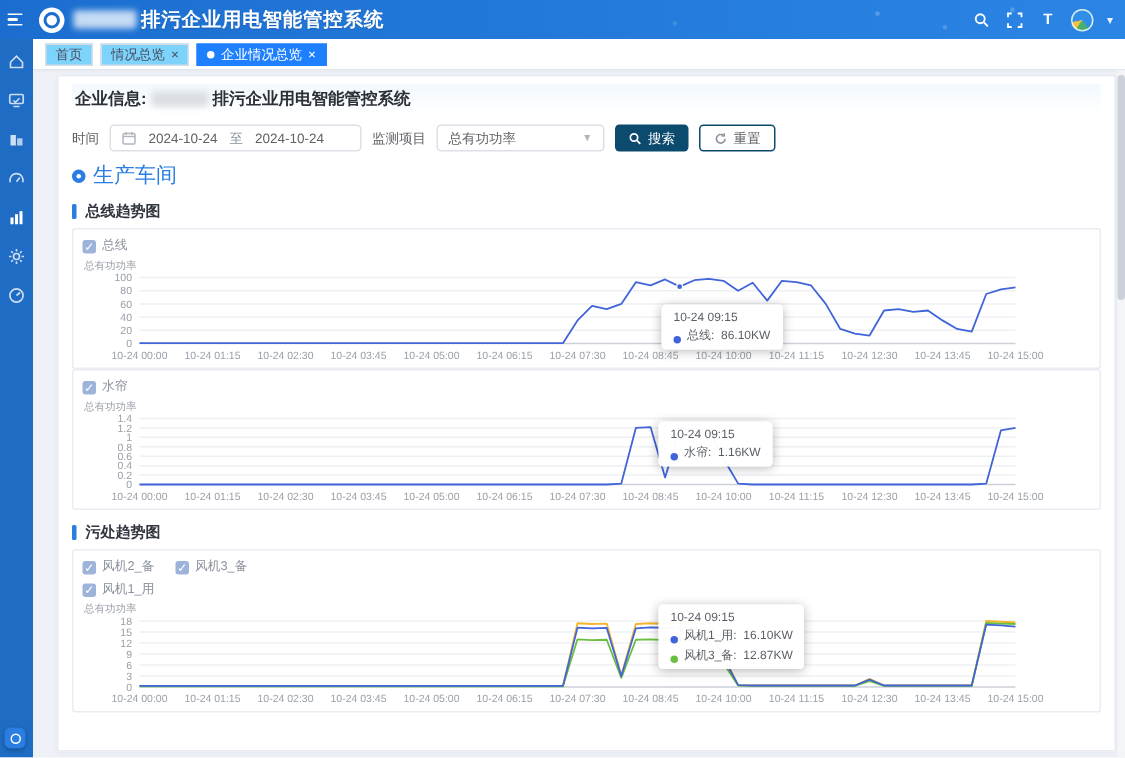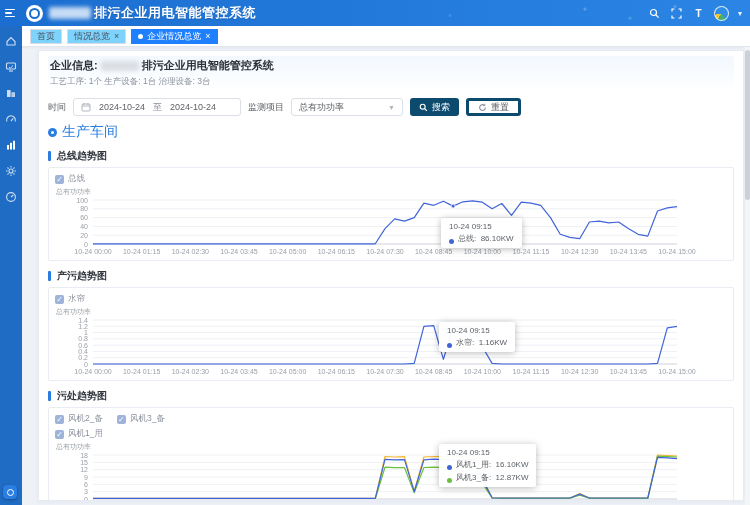--- a/index.html
+++ b/index.html
@@ -54,21 +54,21 @@
   .nav-tab{font-size:9.5px;color:#565c66;padding:3px 2px 4px;cursor:pointer;white-space:nowrap}
   .nav-tab.active{color:#1e80ff;font-weight:bold;border-bottom:2px solid #1e80ff;margin-bottom:-1px}
 
   .filter{display:flex;align-items:center;gap:7px;margin-top:7px;font-size:9px;color:#606266}
   .range{display:flex;align-items:center;border:1px solid #dcdfe6;border-radius:3px;height:18px;padding:0 7px;gap:8px;background:#fff;width:168px}
   .range .sep{color:#8a919c}
   .select{display:flex;justify-content:space-between;align-items:center;border:1px solid #dcdfe6;border-radius:3px;height:18px;padding:0 7px;width:112px;background:#fff;cursor:pointer}
   .select .sel-caret{color:#b0b6c0;font-size:7px}
   .btn{height:18px;display:flex;align-items:center;gap:4px;padding:0 9px;border-radius:3px;font-size:9px;cursor:pointer;white-space:nowrap}
   .btn-primary{background:#0c4a6e;color:#fff}
-  .btn-plain{background:#fff;border:3px solid #0c4a6e;color:#606266}
+  .btn-plain{background:#fff;border:1px solid #0c4a6e;color:#606266}
 
   .workshop{display:flex;align-items:center;gap:5px;margin-top:7px;color:#2a7de1;font-size:14px;cursor:pointer}
   .radio-dot{width:9px;height:9px;border-radius:50%;background:#2a7de1;position:relative}
   .radio-dot:after{content:"";position:absolute;left:3px;top:3px;width:3px;height:3px;border-radius:50%;background:#fff}
 
   .section-title{display:flex;align-items:center;gap:6px;font-size:10px;font-weight:bold;color:#32373f;margin:8px 0 4px}
   .section-bar{width:3px;height:10px;background:#2a7de1;border-radius:1px}
   .chart-box{border:1px solid #e9ecf2;border-radius:2px;padding:5px 6px 1px;position:relative}
   .legend{display:flex;gap:14px;flex-wrap:wrap;font-size:8.5px;color:#8a919c;row-gap:3px}
   .legend.narrow{width:160px}
@@ -190,21 +190,20 @@
 
 <div class="content">
   <div class="card">
 
     <div class="company">
       <div class="company-l1">
         <span>企业信息:</span>
         <span class="c-redact"></span>
         <span>排污企业用电智能管控系统</span>
       </div>
-      <div class="company-meta">工艺工序: 1个 生产设备: 1台 治理设备: 3台</div>
     </div>
 
 
     <div class="filter">
       <span>时间</span>
       <div class="range">
         <svg width="10" height="10" viewBox="0 0 10 10" fill="none" stroke="#b0b6c0" stroke-width="1">
             <rect x="1" y="2" width="8" height="7" rx="1"></rect>
             <line x1="1" y1="4" x2="9" y2="4"></line>
             <line x1="3" y1="1" x2="3" y2="3"></line>
@@ -286,24 +285,20 @@
             <div class="tooltip" style="left:392px;top:50px">
               <div class="t-time">10-24 09:15</div>
               <div class="t-row">
                 <span class="t-dot" style="background:#4165d9"></span>
                 <span>总线:&nbsp; 86.10KW</span>
               </div>
             </div>
           </div>
         </div>
         <div>
-          <div class="section-title">
-            <span class="section-bar"></span>
-            <span>产污趋势图</span>
-          </div>
           <div class="chart-box">
             <div class="legend">
               <span class="legend-item">
                 <span class="cbx">✓</span>
                 <span>水帘</span>
               </span>
             </div>
             <svg class="chart-svg" width="682" height="74" viewBox="0 0 682 74">
               <text x="36" y="9" text-anchor="end" font-size="7" fill="#9aa0a8">总有功功率</text>
               <text x="33" y="61.5" text-anchor="end" font-size="7" fill="#9aa0a8">0</text>

